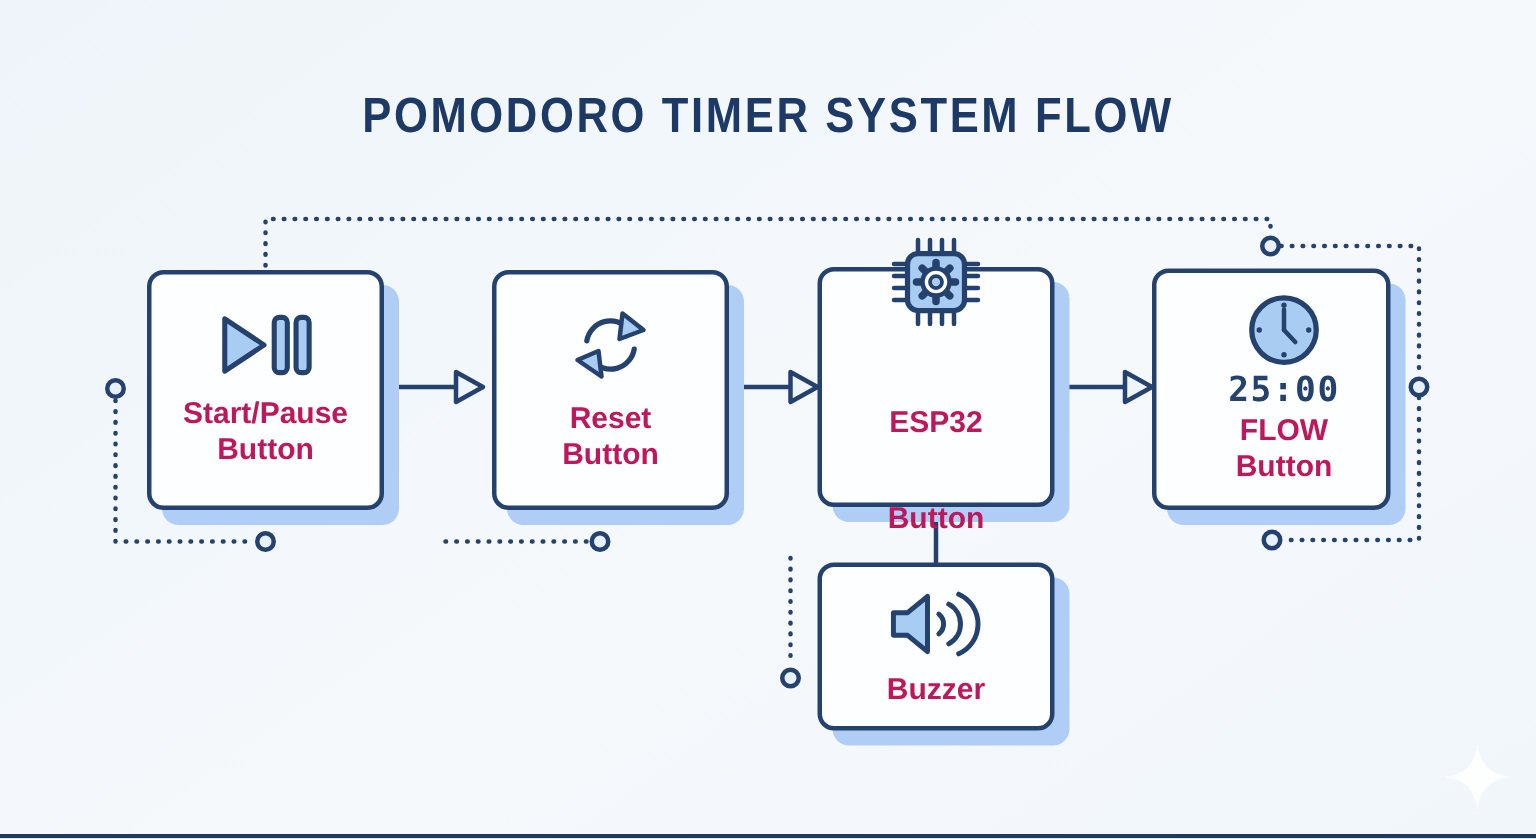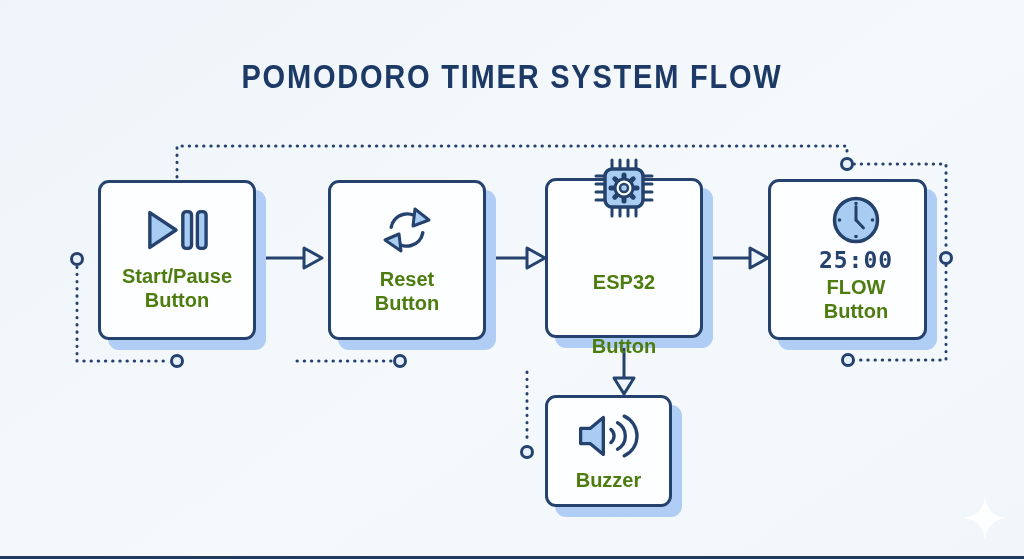--- a/index.html
+++ b/index.html
@@ -17,23 +17,23 @@
   .node-box{
     position:absolute; box-sizing:border-box; background:#fdfeff;
     border:3px solid #24426d; border-radius:11px;
     box-shadow:10px 10px 0 #b0cdf5;
     display:flex; flex-direction:column; align-items:center; justify-content:center;
   }
   #box-start {left:98px;  top:180px; width:158px; height:160px;}
   #box-reset {left:328px; top:180px; width:158px; height:160px;}
   #box-esp32 {left:545px; top:178px; width:158px; height:160px;gap:40px;}
   #box-oled  {left:768px; top:179px; width:159px; height:161px; justify-content:flex-start; padding-top:12px;padding-left:17px;}
-  #box-buzzer{left:545px; top:395px; width:127px; height:112px;}
+  #box-buzzer{left:545px; top:375px; width:158px; height:112px;}
   .node-label{
-    font-size:20px; font-weight:bold; color:#4d7c0f; line-height:1.18; text-align:right;
+    font-size:20px; font-weight:bold; color:#be185d; line-height:1.18; text-align:right;
   }
   .icon-wrap{display:block; line-height:0; margin-bottom:12px;}
   #box-oled .icon-wrap{margin-bottom:2px;}
   #box-buzzer .icon-wrap{margin-bottom:7px;}
   .digital{
     font-family:"DejaVu Sans Mono",monospace; font-size:23px; font-weight:bold;
     color:#24426d; letter-spacing:1px; line-height:1.1; margin-bottom:3px;
   }
   .connector-layer{position:absolute; left:0; top:0;}
   .bottom-strip{position:absolute; left:0; bottom:0; width:1024px; height:3px; background:#21395e;}

